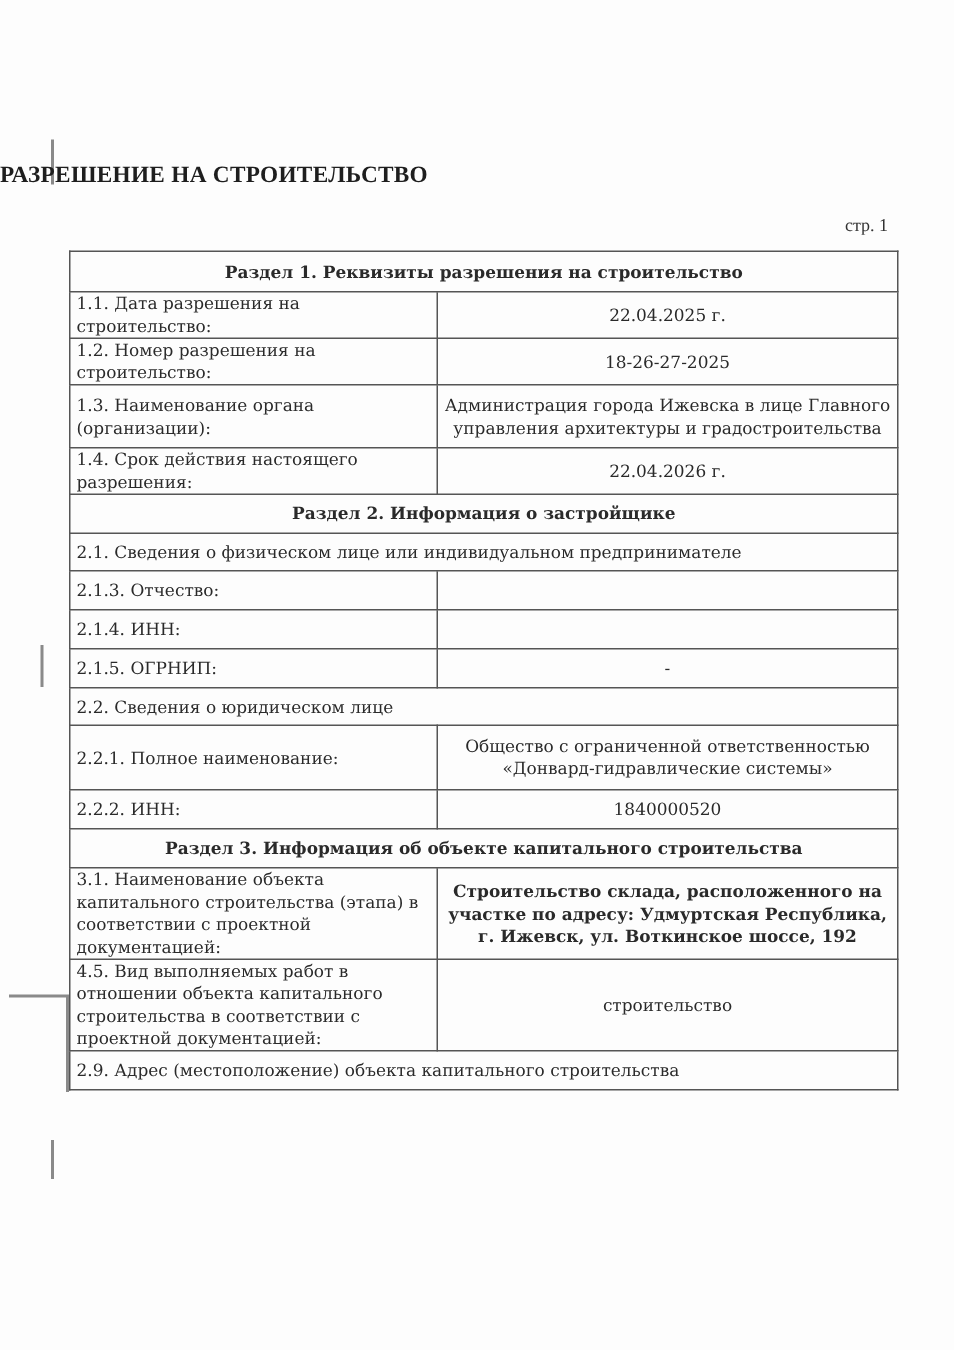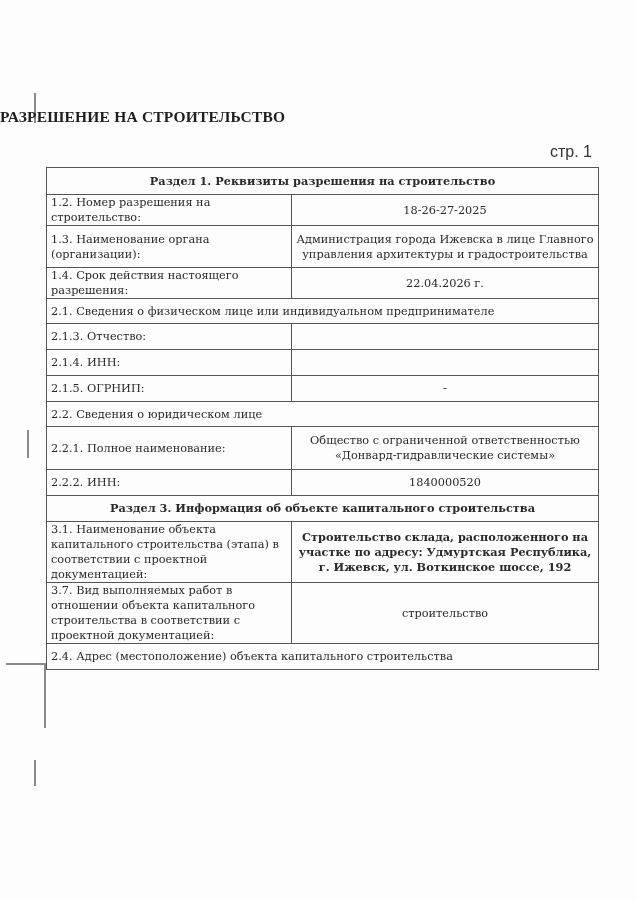--- a/index.html
+++ b/index.html
@@ -1,21 +1,21 @@
 <!DOCTYPE html>
 <html><head>
 <meta charset="utf-8">
 <style>
   html, body { margin:0; padding:0; }
   body { width:636px; height:900px; background:#fdfdfd; position:relative; overflow:hidden;
          font-family:"DejaVu Serif","Liberation Serif",serif; color:#2a2a2a; }
   .mark { position:absolute; background:#8a8a8a; }
   .title { position:absolute; left:0; width:636px; top:108px; text-align:left;
            font-family:"Liberation Serif",serif; font-weight:bold; font-size:15.5px; letter-spacing:0.2px; color:#1e1e1e; }
-  .pageno { position:absolute; right:44px; top:143px; font-family:Liberation Sans, sans-serif; font-size:16px; color:#333; }
+  .pageno { position:absolute; right:44px; top:143px; font-family:Liberation Serif, serif; font-size:12px; color:#333; }
   table.doc { position:absolute; left:46px; top:167px; width:553px; border-collapse:collapse;
               font-size:11.3px; }
   table.doc td { border:1.3px solid #555; padding:0 4px; vertical-align:middle; line-height:15px; }
   td.lab { width:236px; text-align:left; }
   td.val { text-align:center; }
   td.sec { text-align:center; font-weight:bold; font-size:11.3px; }
   td.full { text-align:left; }
   .bold { font-weight:bold; }
   td.bottom { vertical-align:bottom; padding-bottom:3px; }
 </style>
@@ -30,32 +30,39 @@
 
 <div class="title">РАЗРЕШЕНИЕ НА СТРОИТЕЛЬСТВО</div>
 <div class="pageno">стр. 1</div>
 
 <table class="doc">
   <tbody>
       <tr style="height:27px;">
     <td colspan="2" class="sec">Раздел 1. Реквизиты разрешения на строительство</td>
   </tr>
   <tr style="height:26px;">
+    <td class="lab">1.1. Дата разрешения на строительство:</td>
+    <td class="val">22.04.2025 г.</td>
+  </tr>
+  <tr style="height:26px;">
     <td class="lab">1.2. Номер разрешения на строительство:</td>
     <td class="val">18-26-27-2025</td>
   </tr>
   <tr style="height:42px;">
     <td class="lab bottom">1.3. Наименование органа (организации):</td>
     <td class="val">Администрация города Ижевска в лице Главного управления архитектуры и градостроительства</td>
   </tr>
   <tr style="height:26px;margin-top:24px;">
     <td class="lab">1.4. Срок действия настоящего разрешения:</td>
     <td class="val">22.04.2026 г.</td>
   </tr>
 
+  <tr style="height:26px;">
+    <td colspan="2" class="sec">Раздел 2. Информация о застройщике</td>
+  </tr>
   <tr style="height:25px;">
     <td colspan="2" class="full">2.1. Сведения о физическом лице или индивидуальном предпринимателе</td>
   </tr>
   <tr style="height:26px;">
     <td class="lab">2.1.3. Отчество:</td>
     <td class="val"></td>
   </tr>
   <tr style="height:26px;">
     <td class="lab">2.1.4. ИНН:</td>
     <td class="val"></td>
@@ -77,20 +84,20 @@
   </tr>
 
   <tr style="height:26px;">
     <td colspan="2" class="sec">Раздел 3. Информация об объекте капитального строительства</td>
   </tr>
   <tr style="height:52px;">
     <td class="lab">3.1. Наименование объекта капитального строительства (этапа) в соответствии с проектной документацией:</td>
     <td class="val bold">Строительство склада, расположенного на участке по адресу: Удмуртская Республика, г. Ижевск, ул. Воткинское шоссе, 192</td>
   </tr>
   <tr style="height:52px;">
-    <td class="lab">3.7. Вид выполняемых работ в отношении объекта капитального строительства в соответствии с проектной документацией:</td>
+    <td class="lab">4.5. Вид выполняемых работ в отношении объекта капитального строительства в соответствии с проектной документацией:</td>
     <td class="val">строительство</td>
   </tr>
   <tr style="height:26px;">
-    <td colspan="2" class="full">2.4. Адрес (местоположение) объекта капитального строительства</td>
+    <td colspan="2" class="full">2.9. Адрес (местоположение) объекта капитального строительства</td>
   </tr>
 </tbody>
   </table>
 
 </body></html>

